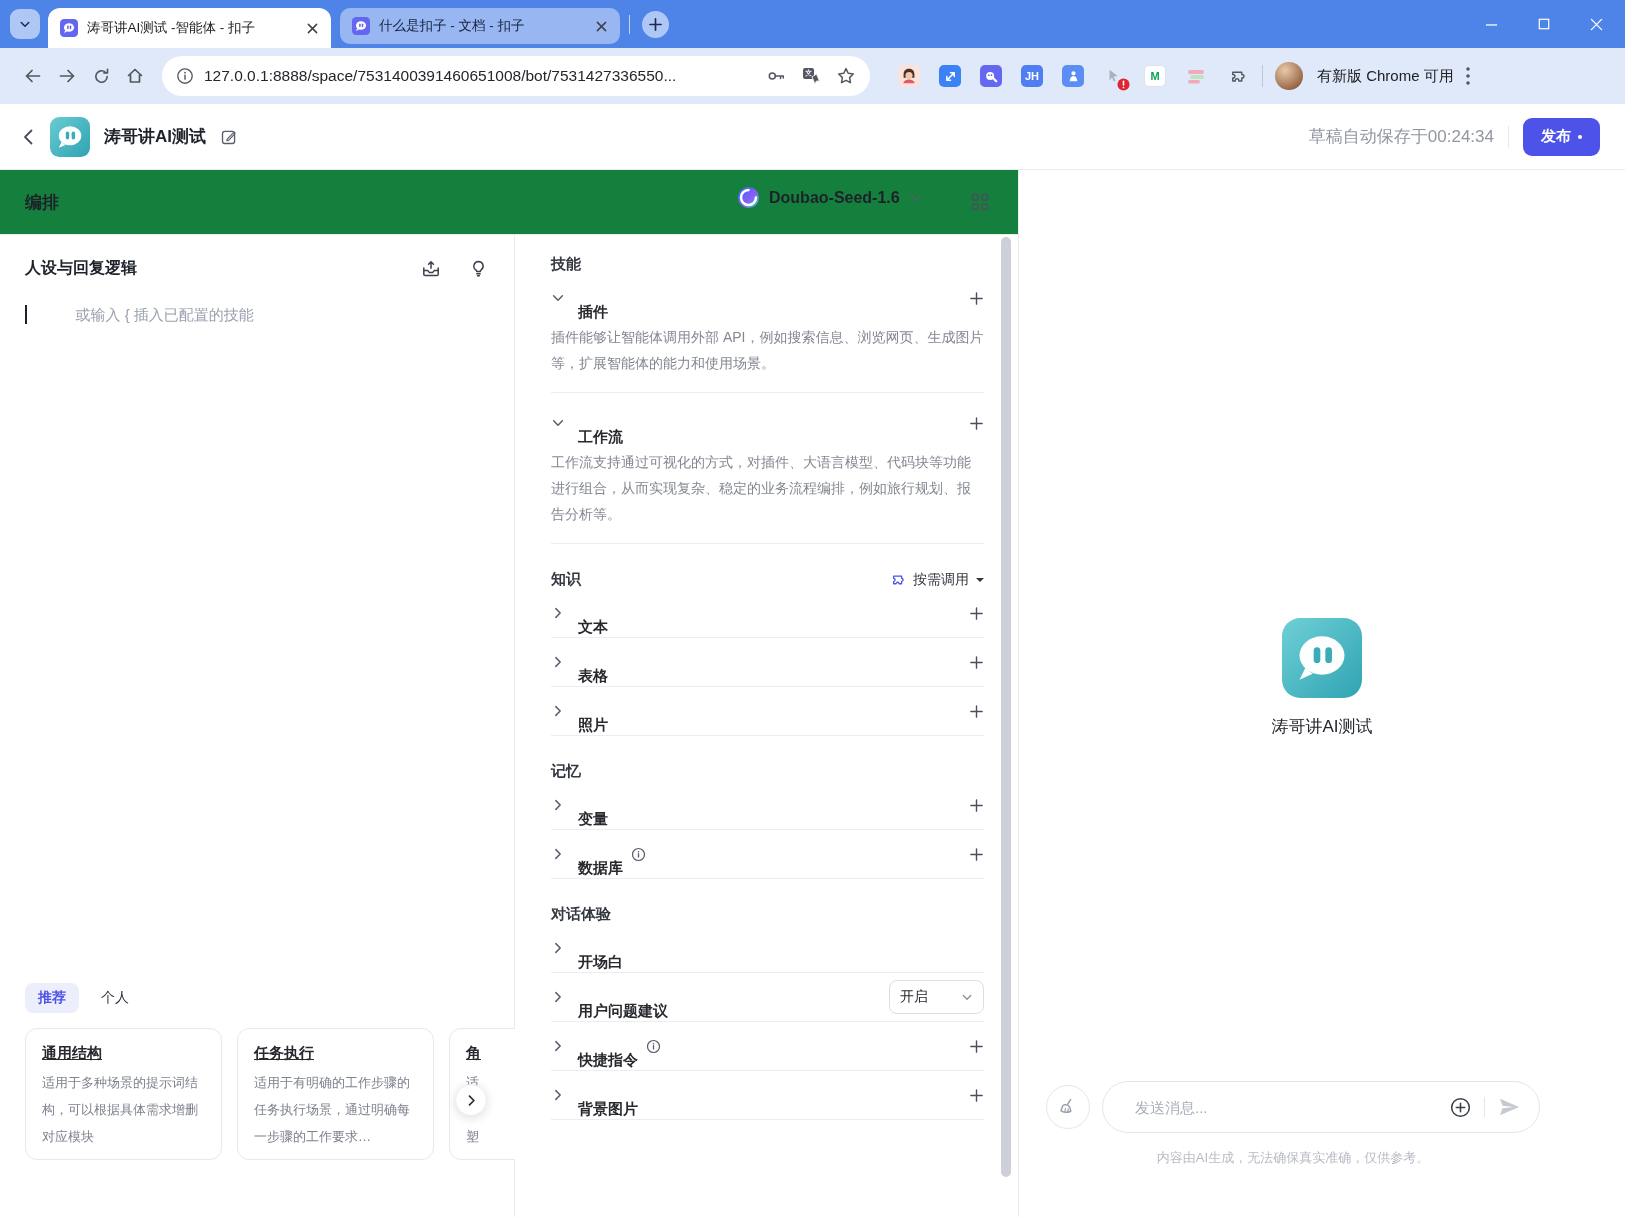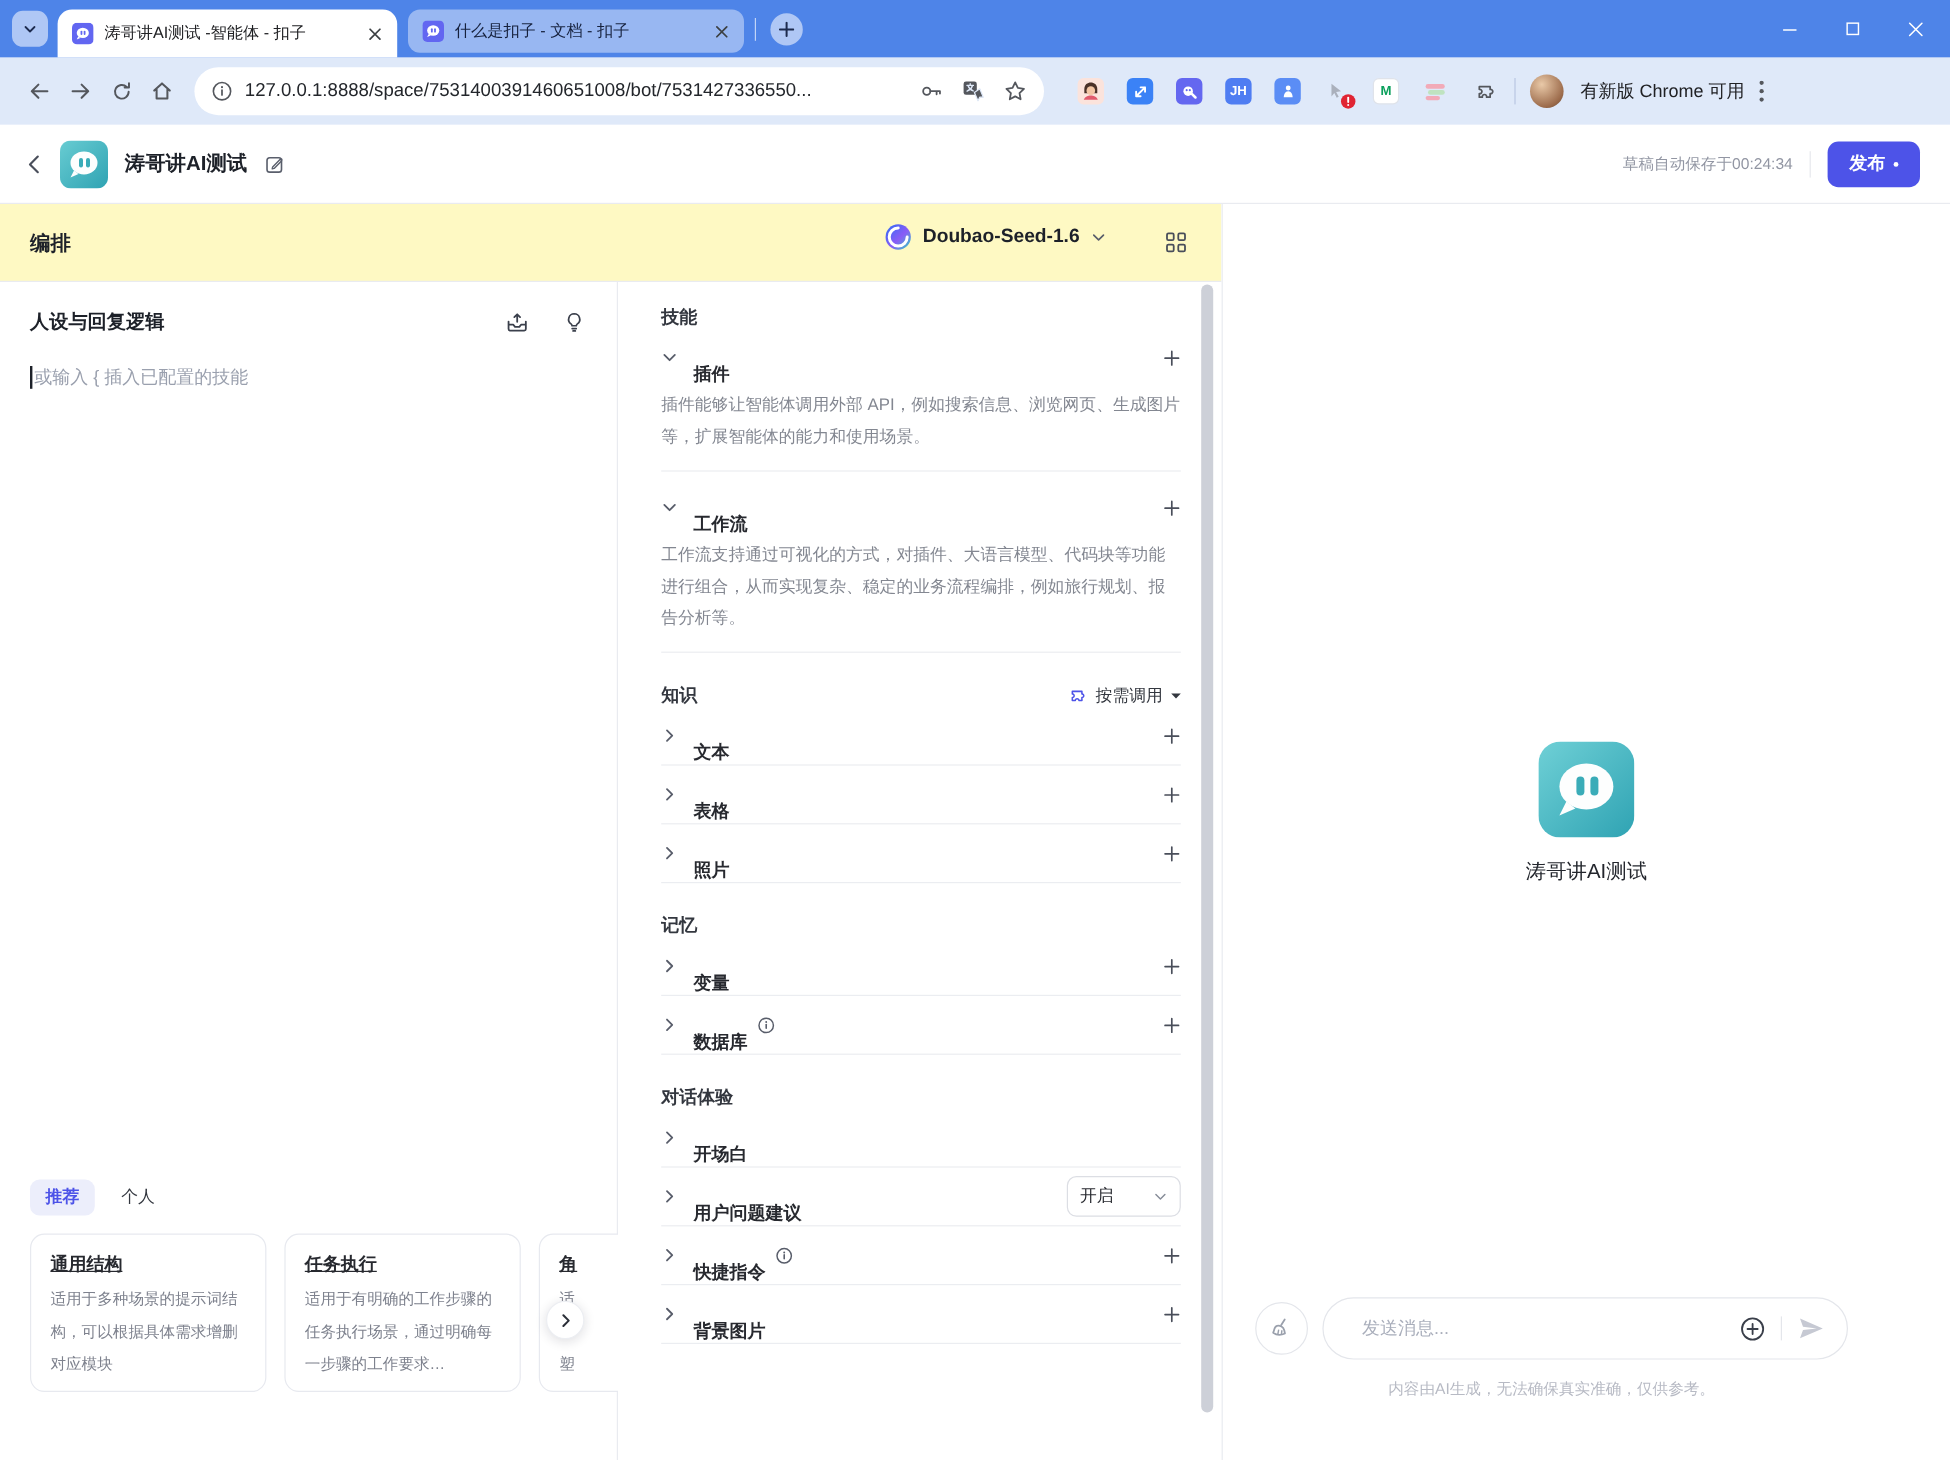--- a/index.html
+++ b/index.html
@@ -41,44 +41,44 @@
   .kebab { margin:0 18px 0 12px; color:#54575d; }
 
   
   .appheader { position:absolute; left:0; top:104px; width:1625px; height:66px; background:#fff;
     border-bottom:1px solid #e9ebf0; display:flex; align-items:center; }
   .back { margin-left:20px; color:#4a4f5b; display:flex; }
   .boticon40 { width:40px; height:40px; margin-left:12px; flex:none; }
   .bot-title { font-size:17px; font-weight:700; color:#1d2129; margin-left:14px; }
   .edit-ic { margin-left:14px; color:#5a5f6c; display:flex; }
   .hd-right { margin-left:auto; display:flex; align-items:center; }
-  .autosave { font-size:13px; color:#9296a3; }
+  .autosave { font-size:17px; color:#9296a3; }
   .hd-div { width:1px; height:22px; background:#e6e8ed; margin:0 14px; }
   .publish { height:38px; padding:0 18px; margin-right:25px; background:#4d53e8; color:#fff; border:none;
     border-radius:9px; font-size:15px; font-weight:700; display:flex; align-items:center; gap:7px; font-family:inherit; }
   .publish .dot { width:4px; height:4px; border-radius:50%; background:#fff; }
 
   
-  .subheader { position:absolute; left:0; top:170px; width:1018px; height:65px; border-bottom:1px solid #e9ebf0; background:#fef9c3; }
+  .subheader { position:absolute; left:0; top:170px; width:1018px; height:65px; border-bottom:1px solid #e9ebf0; background:#15803d; }
   .sec-title { font-size:17px; font-weight:700; color:#1d2129; }
   .subheader .sec-title { position:absolute; left:25px; top:21px; }
   .model-sel { position:absolute; left:737px; top:16px; display:flex; align-items:center; gap:9px; color:#1d2129; }
   .model-name { font-size:16px; font-weight:700; }
   .grid-ic { position:absolute; left:970px; top:22px; color:#494e5a; display:flex; }
 
   .preview-head { position:absolute; left:1018px; top:170px; width:607px; height:65px; background:#fff; }
   .preview-head .sec-title { position:absolute; left:29px; top:21px; }
   .pv-tools { position:absolute; right:42px; top:22px; display:flex; align-items:center; gap:8px; color:#494e5a; }
 
   
   .leftpanel { position:absolute; left:0; top:235px; width:515px; height:982px; background:#fff; border-right:1px solid #e9ebf0; }
   .persona-head { display:flex; align-items:center; padding:23px 26px 0 25px; }
   .persona-title { font-size:16px; font-weight:700; color:#1d2129; }
   .persona-tools { margin-left:auto; display:flex; align-items:center; gap:28px; color:#3b404c; }
-  .persona-body { display:flex; align-items:center; padding:26px 25px 0 25px; }
+  .persona-body { display:flex; align-items:center; padding:26px 25px 0 25px;gap:47px; }
   .cursorbar { width:1.5px; height:19px; background:#1d2129; margin-right:2px; }
   .persona-ph { font-size:15px; color:#9aa0ae; line-height:19px; }
 
   .templates { position:absolute; left:0; right:0; bottom:57px; }
   .tpl-tabs { display:flex; align-items:center; gap:22px; margin-left:25px; }
   .tpl-tab-active { background:#eceefb; color:#4d53e8; font-size:14px; font-weight:700; padding:6px 13px; border-radius:8px; }
   .tpl-tab { color:#33373f; font-size:14px; font-weight:500; }
   .cards { display:flex; gap:15px; margin:15px 0 0 25px; }
   .card { width:197px; height:132px; border:1px solid #e7e9ef; border-radius:12px; padding:15px 16px; background:#fff; flex:none; }
   .card h4 { font-size:15px; font-weight:700; color:#27292f; margin-bottom:6px;text-decoration:underline; }

